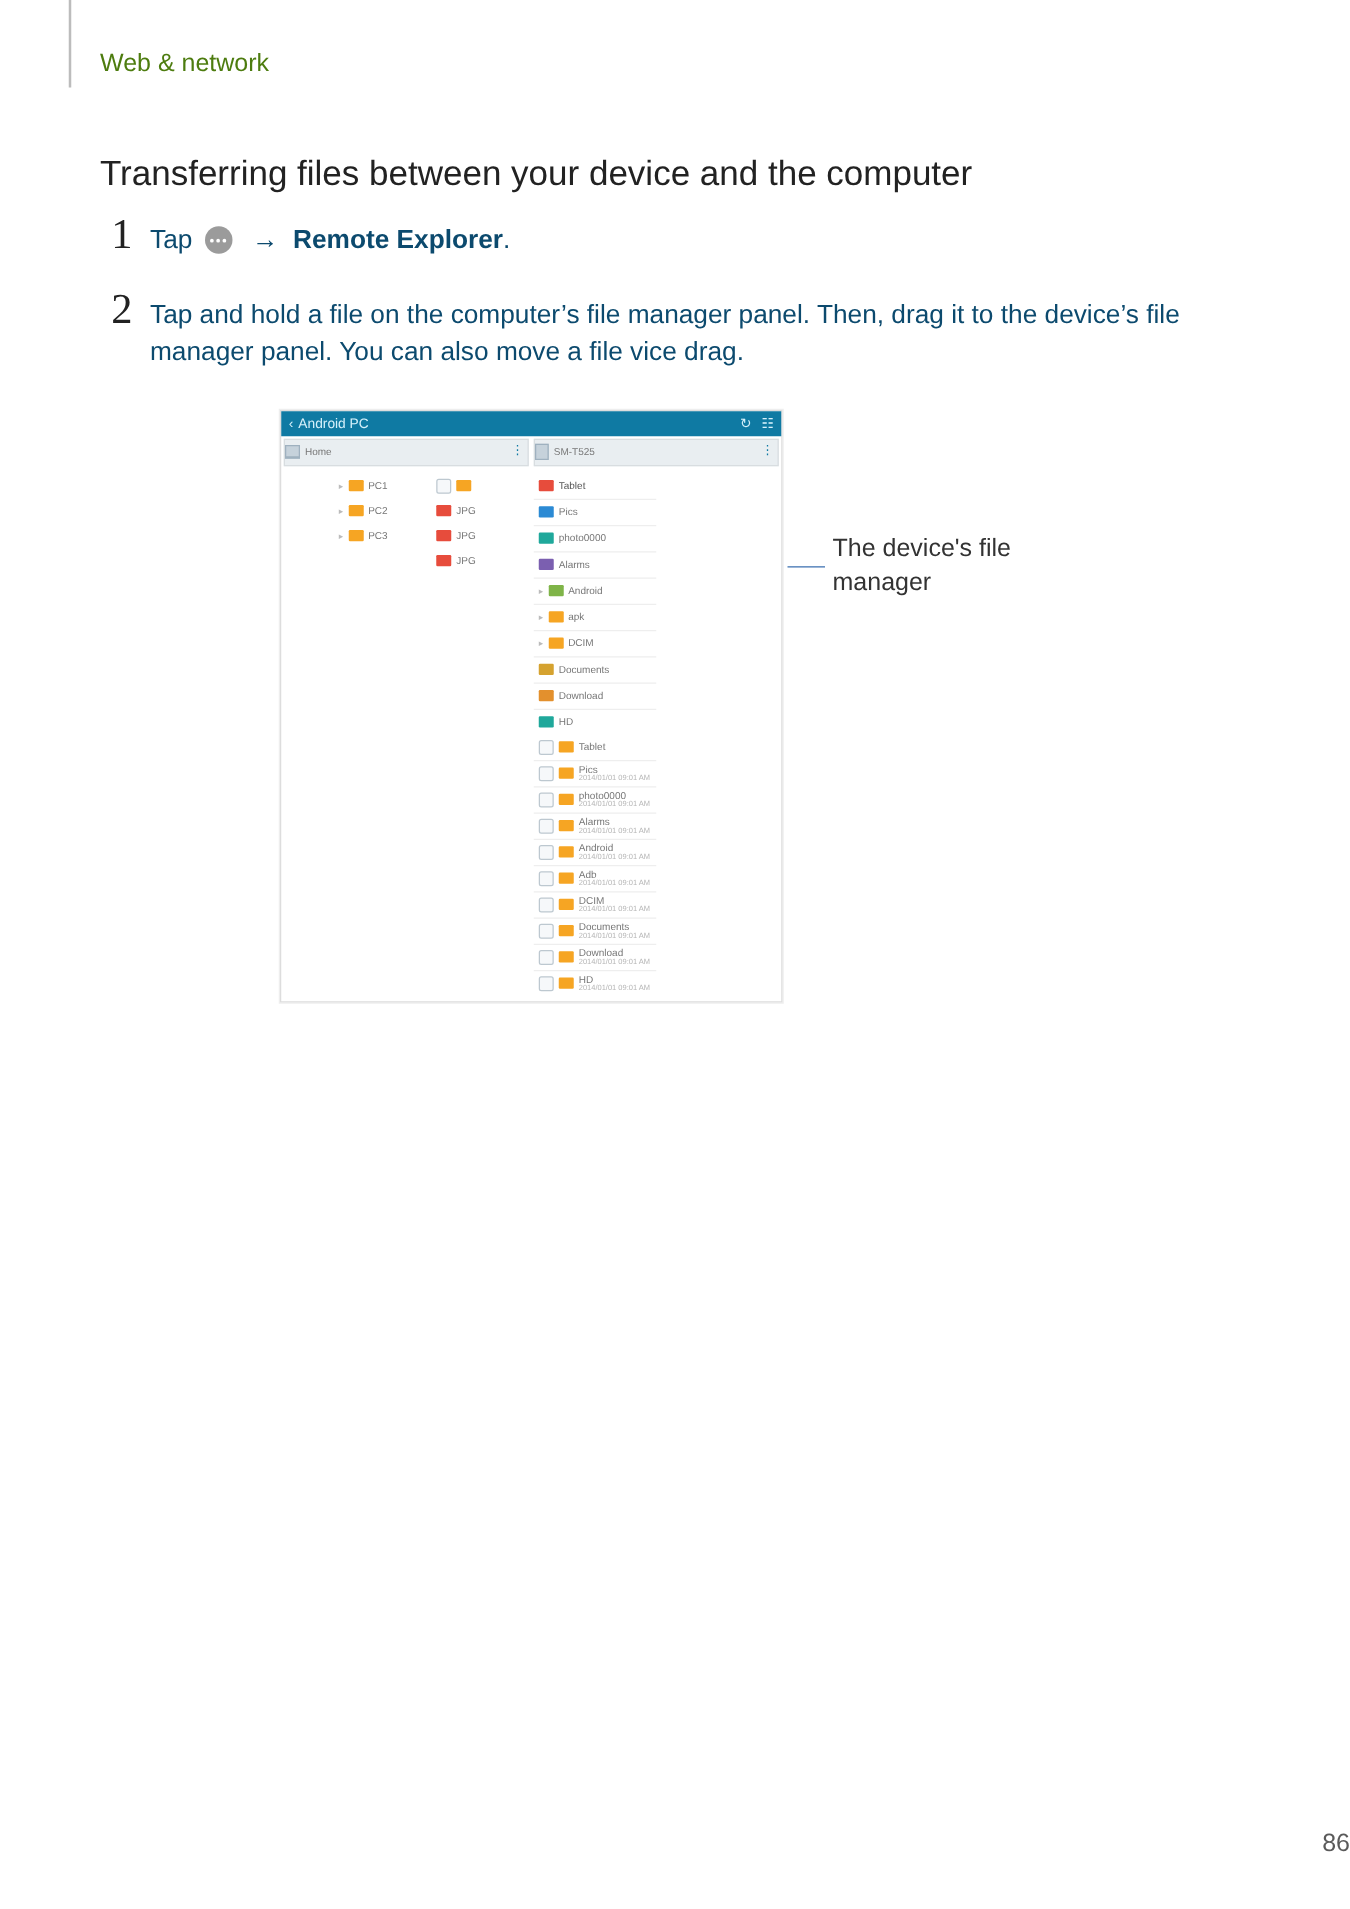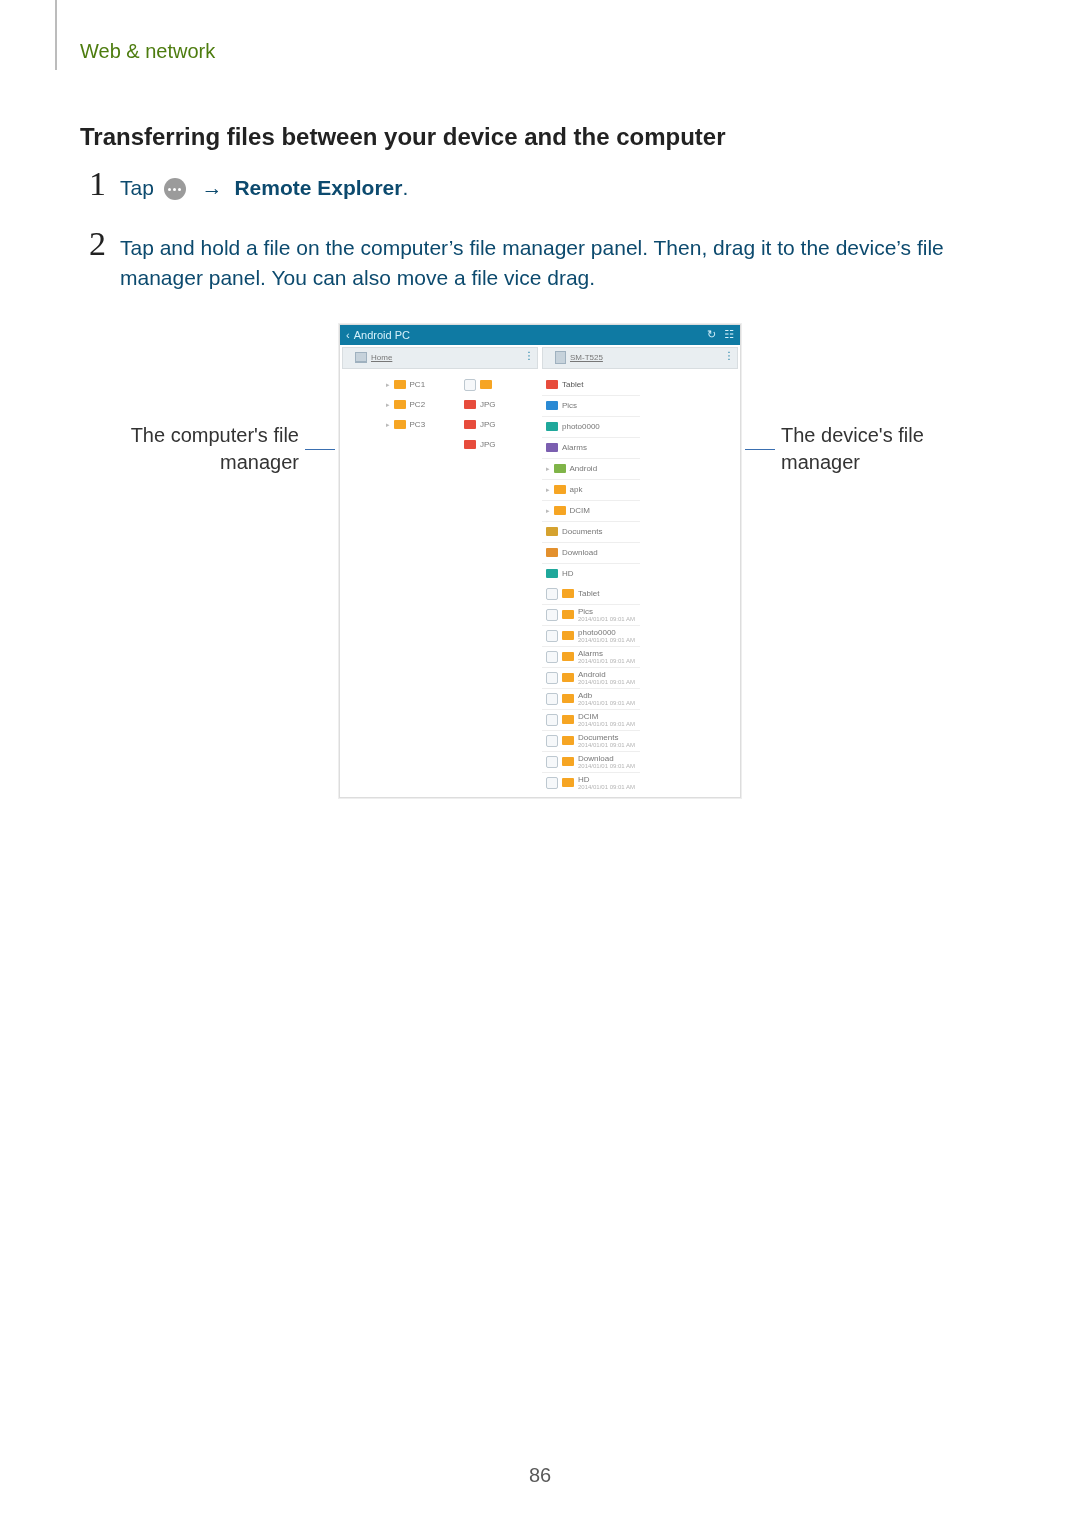--- a/index.html
+++ b/index.html
@@ -25,22 +25,22 @@
     height: 70px;
     border-left: 2px solid #bcbcbc;
   }
   .breadcrumb {
     font-size: 20px;
     color: #4d7c0f;
     margin: 10px 0 60px 0;
     font-weight: 400;
   }
   h2.section-title {
-    font-size: 24px;
-    font-weight: 700;
+    font-size: 28px;
+    font-weight: 400;
     color: #222;
     margin: 0 0 22px 0;
   }
   .steps {
     margin: 0;
     padding: 0;
   }
   .step {
     display: flex;
     align-items: flex-start;
@@ -142,25 +142,24 @@
     box-sizing: border-box;
   }
   .pane-head {
     height: 20px;
     background: #e9eef1;
     border: 1px solid #d8dde0;
     display: flex;
     align-items: center;
     font-size: 8px;
     color: #777;
-    padding: 0 12px;
+    padding: 0 0;
     gap: 4px;
     margin: 2px;
     position: relative;
-    text-decoration: underline;
   }
   .pane-head .vmore {
     position: absolute; right: 4px; top: 2px; color:#0f7aa3; font-size:10px; letter-spacing:-1px;
   }
   .monitor-ic {
     width:10px;height:8px;background:#c6d2db;border:1px solid #9fb1bf;border-bottom-width:2px;
   }
   .sd-ic { width:9px;height:11px;background:#c6d2db;border:1px solid #9fb1bf;}
   .pane-list {
     padding: 4px 2px;
@@ -195,21 +194,21 @@
     flex-direction:column;
   }
   .pright-col { width:50%; }
   .cbox { width:10px;height:10px;border:1px solid #bdc8d0;background:#f6f8fa; border-radius:2px;}
 
   .page-number {
     position: absolute;
     bottom: 40px;
     left: 0;
     width: 100%;
-    text-align: center;
+    text-align: right;
     font-size: 20px;
     color: #5a5a5a;
   }
 </style>
 </head>
 <body>
 
 <div class="page">
   <div class="side-rule"></div>
 
@@ -232,24 +231,20 @@
       </div>
     </div>
 
     <div class="step">
       <div class="step-num">2</div>
       <div class="step-body">Tap and hold a file on the computer’s file manager panel. Then, drag it to the device’s file manager panel. You can also move a file vice drag.</div>
     </div>
   </div>
 
   <div class="figure-area">
-    <div class="callout left">
-      <span>The computer's file manager</span>
-      <span class="line"></span>
-    </div>
 
     <div class="mock">
       <div class="mock-header">
         <div class="hleft">
           <span>‹</span>
           <span>Android PC</span>
         </div>
         <div class="hicons">
           <span>↻</span>
           <span>☷</span>

